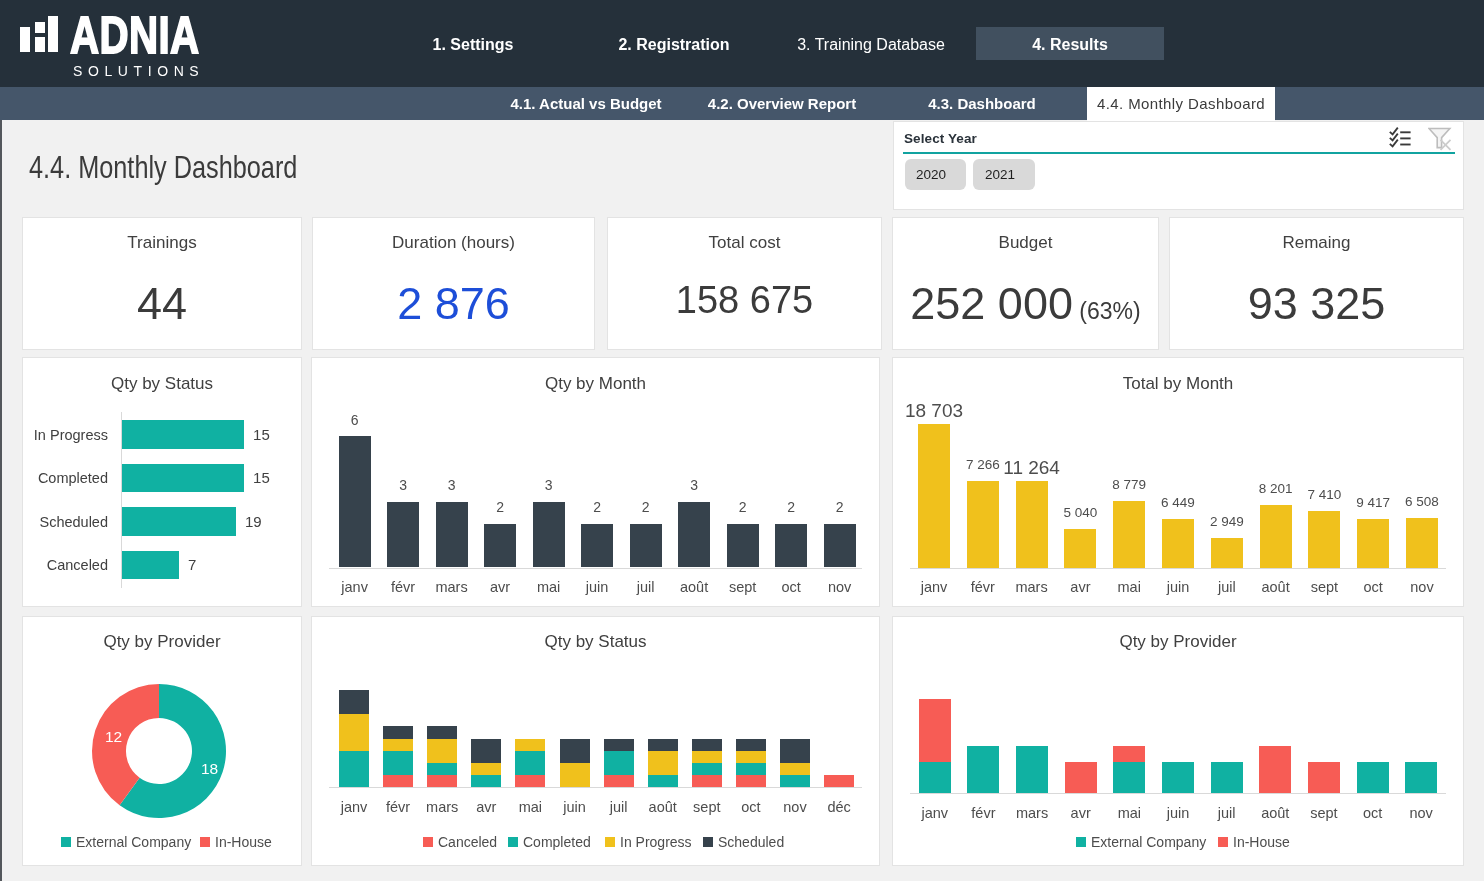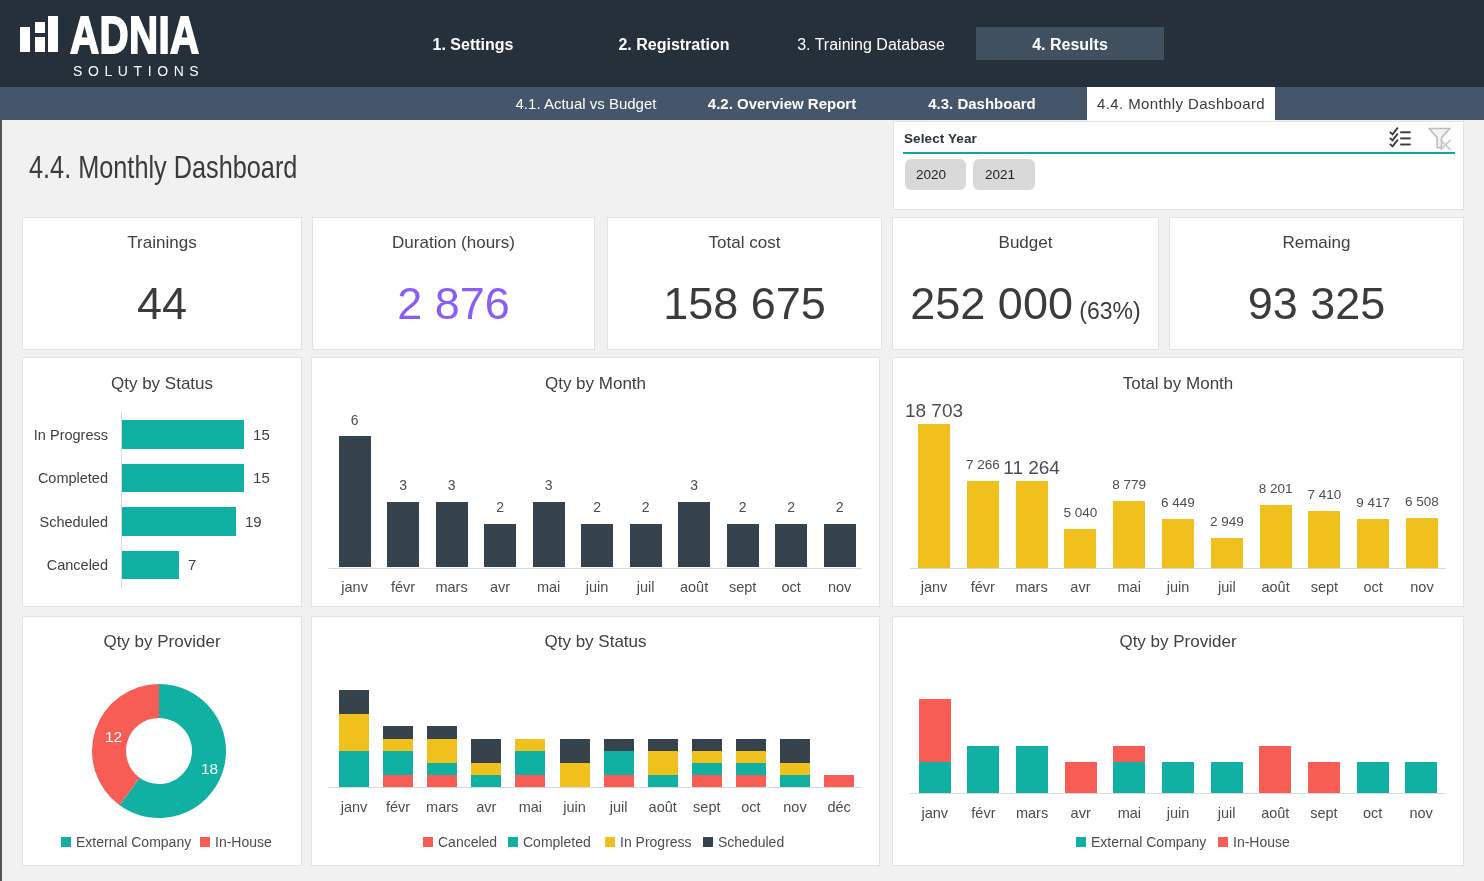--- a/index.html
+++ b/index.html
@@ -24,21 +24,21 @@
 <div class="abs" style="left:48px;top:16px;width:10px;height:36px;background:#fff"></div>
 <div class="abs" style="left:70px;top:6px;width:220px;height:48px;color:#fff;font-size:51px;font-weight:700;-webkit-text-stroke:1.8px #fff;letter-spacing:0.5px;transform:scaleX(0.79);transform-origin:left top">ADNIA</div>
 <div class="abs" style="left:73px;top:63px;color:#fff;font-size:14px;letter-spacing:5.6px">SOLUTIONS</div>
 <div class="abs" style="left:343px;top:36px;width:260px;text-align:center;font-size:16px;font-weight:700;color:#fff">1. Settings</div>
 <div class="abs" style="left:544px;top:36px;width:260px;text-align:center;font-size:16px;font-weight:700;color:#fff">2. Registration</div>
 <div class="abs" style="left:741px;top:36px;width:260px;text-align:center;font-size:16px;font-weight:400;color:#fff">3. Training Database</div>
 <div class="abs" style="left:976px;top:27px;width:188px;height:33px;background:#41505f"></div>
 <div class="abs" style="left:940px;top:36px;width:260px;text-align:center;font-size:16px;font-weight:700;color:#fff">4. Results</div>
 <div class="abs" style="left:0;top:87px;width:1484px;height:33px;background:#45566a"></div>
 <div class="abs" style="left:1087px;top:87px;width:188px;height:34px;background:#fff"></div>
-<div class="abs" style="left:456px;top:95px;width:260px;text-align:center;font-size:15px;font-weight:400;color:#fff">4.1. Actual vs Budget</div>
+<div class="abs" style="left:456px;top:95px;width:260px;text-align:center;font-size:15px;font-weight:700;color:#fff">4.1. Actual vs Budget</div>
 <div class="abs" style="left:652px;top:95px;width:260px;text-align:center;font-size:15px;font-weight:700;color:#fff">4.2. Overview Report</div>
 <div class="abs" style="left:852px;top:95px;width:260px;text-align:center;font-size:15px;font-weight:700;color:#fff">4.3. Dashboard</div>
 <div class="abs" style="left:1051px;top:95px;width:260px;text-align:center;font-size:15px;font-weight:400;letter-spacing:0.4px;color:#3b3b3b">4.4. Monthly Dashboard</div>
 <div class="abs" style="left:0;top:120px;width:2px;height:761px;background:#53575c"></div>
 <div class="abs" style="left:29px;top:149px;font-size:32px;color:#3b3b3b;transform:scaleX(0.79);transform-origin:left top;white-space:nowrap">4.4. Monthly Dashboard</div>
 <div class="card" style="left:893px;top:121px;width:571px;height:89px"></div>
 <div class="abs" style="left:904px;top:131px;font-size:13.5px;font-weight:700;color:#2a323a;letter-spacing:0.1px">Select Year</div>
 <div class="abs" style="left:903px;top:152px;width:552px;height:2px;background:#11a3a0"></div>
 <div class="abs" style="left:905px;top:159px;width:61px;height:31px;background:#d9d9d9;border-radius:6px;text-align:left;padding-left:11px;line-height:31px;font-size:13.5px;color:#1f1f1f">2020</div>
 <div class="abs" style="left:973px;top:159px;width:62px;height:31px;background:#d9d9d9;border-radius:6px;text-align:left;padding-left:12px;line-height:31px;font-size:13.5px;color:#1f1f1f">2021</div>
@@ -59,24 +59,24 @@
 <g stroke="#cccccc" stroke-width="1.7">
 <line x1="12.5" y1="12.8" x2="22.5" y2="22.8"></line>
       <line x1="22.5" y1="12.8" x2="12.5" y2="22.8"></line>
 </g>
   </svg>
 <div class="card" style="left:22px;top:217px;width:280px;height:133px"></div>
 <div class="abs" style="left:22px;top:233px;width:280px;text-align:center;font-size:17px;color:#404040">Trainings</div>
 <div class="abs" style="left:22px;top:281px;width:280px;text-align:center;font-size:45px;line-height:1;color:#3b3b3b">44</div>
 <div class="card" style="left:312px;top:217px;width:283px;height:133px"></div>
 <div class="abs" style="left:312px;top:233px;width:283px;text-align:center;font-size:17px;color:#404040">Duration (hours)</div>
-<div class="abs" style="left:312px;top:281px;width:283px;text-align:center;font-size:45px;line-height:1;color:#8b5cf6">2 876</div>
+<div class="abs" style="left:312px;top:281px;width:283px;text-align:center;font-size:45px;line-height:1;color:#1d4ed8">2 876</div>
 <div class="card" style="left:607px;top:217px;width:275px;height:133px"></div>
 <div class="abs" style="left:607px;top:233px;width:275px;text-align:center;font-size:17px;color:#404040">Total cost</div>
-<div class="abs" style="left:607px;top:281px;width:275px;text-align:center;font-size:45px;line-height:1;color:#3b3b3b">158 675</div>
+<div class="abs" style="left:607px;top:281px;width:275px;text-align:center;font-size:38px;line-height:1;color:#3b3b3b">158 675</div>
 <div class="card" style="left:892px;top:217px;width:267px;height:133px"></div>
 <div class="abs" style="left:892px;top:233px;width:267px;text-align:center;font-size:17px;color:#404040">Budget</div>
 <div class="abs" style="left:892px;top:281px;width:267px;text-align:center;font-size:45px;line-height:1;color:#3b3b3b">252 000<span style="font-size:23px"> (63%)</span></div>
 <div class="card" style="left:1169px;top:217px;width:295px;height:133px"></div>
 <div class="abs" style="left:1169px;top:233px;width:295px;text-align:center;font-size:17px;color:#404040">Remaing</div>
 <div class="abs" style="left:1169px;top:281px;width:295px;text-align:center;font-size:45px;line-height:1;color:#3b3b3b">93 325</div>
 <div class="card" style="left:22px;top:357px;width:280px;height:250px"></div>
 <div class="ctitle" style="left:22px;top:374px;width:280px">Qty by Status</div>
 <div class="abs" style="left:121px;top:412px;width:1px;height:176px;background:#d9d9d9"></div>
 <div class="abs" style="left:30px;top:426.5px;width:78px;text-align:right;font-size:14.5px;color:#404040">In Progress</div>

